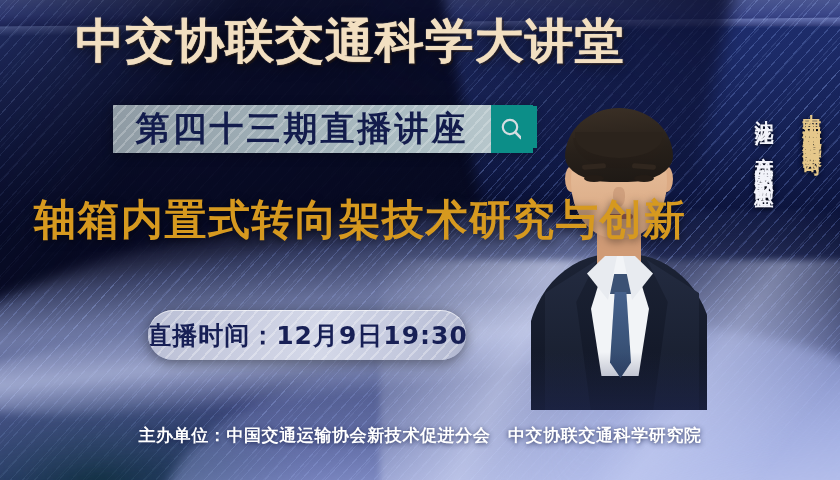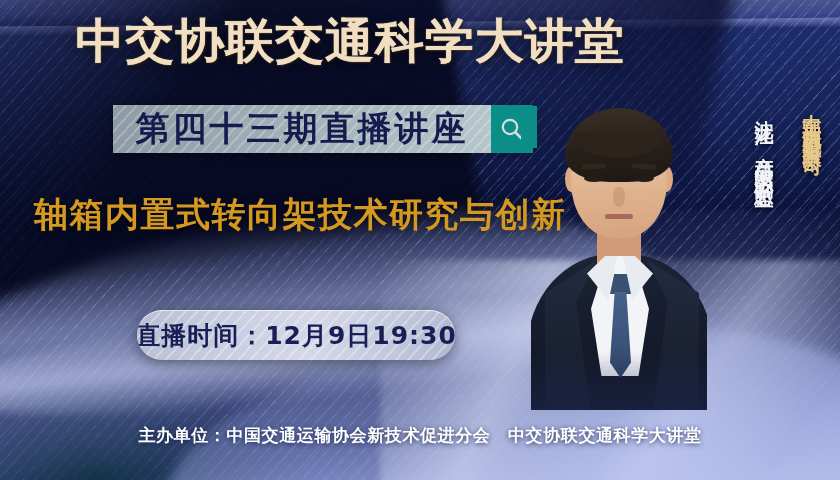--- a/index.html
+++ b/index.html
@@ -165,30 +165,30 @@
   .banner-icon{
     width:42px;
     background:#0c8e88;
     display:flex;align-items:center;justify-content:center;
   }
   .banner-icon svg{display:block;}
 
   
   .topic{
     position:absolute;left:34px;top:192px;
-    font-size:34px;font-weight:700;letter-spacing:1.5px;
+    font-size:42px;font-weight:700;letter-spacing:1.5px;
     color:#D6991F;
     font-family:Liberation Sans, sans-serif;
     text-shadow:0 2px 8px rgba(0,0,0,.55);
     white-space:nowrap;
   }
 
   
   .time-pill{
-    position:absolute;left:137px;top:310px;
+    position:absolute;left:148px;top:310px;
     width:318px;height:50px;
     display:flex;align-items:center;justify-content:center;
     border-radius:26px;
     background:linear-gradient(100deg,#b9bed4 0%,#c9cde0 28%,#d4d8e8 55%,#c3c8dd 80%,#b2b8d1 100%);
     box-shadow:0 3px 14px rgba(0,0,0,.45), inset 0 1px 0 rgba(255,255,255,.6);
     overflow:hidden;
   }
   .time-pill:before{
     content:"";position:absolute;inset:0;
     background:repeating-linear-gradient(-48deg,
@@ -394,15 +394,15 @@
 
   <div class="topic">轴箱内置式转向架技术研究与创新</div>
 
   <div class="time-pill">
     <span class="time-text">直播时间：12月9日19:30</span>
   </div>
 
   <div class="vcol vcol-company">中车株洲电力机车有限公司</div>
   <div class="vcol vcol-name">沈龙江 产品研发中心副总监</div>
 
-  <div class="footer">主办单位：中国交通运输协会新技术促进分会　中交协联交通科学大讲堂</div>
+  <div class="footer">主办单位：中国交通运输协会新技术促进分会　中交协联交通科学研究院</div>
 
 </div>
 
 </body></html>

